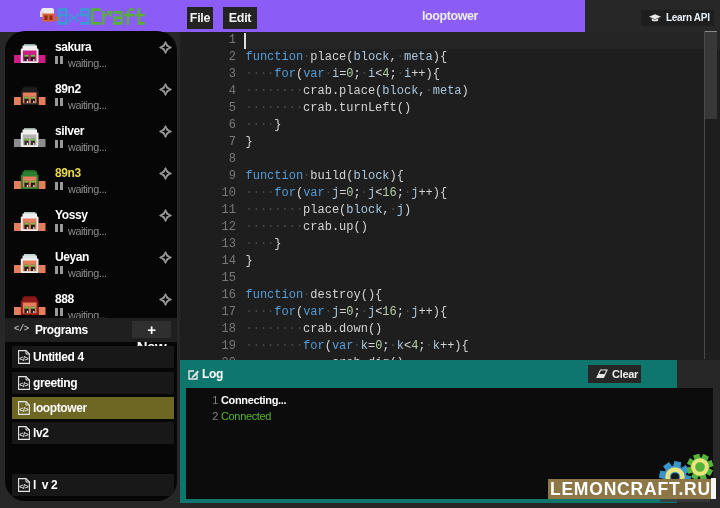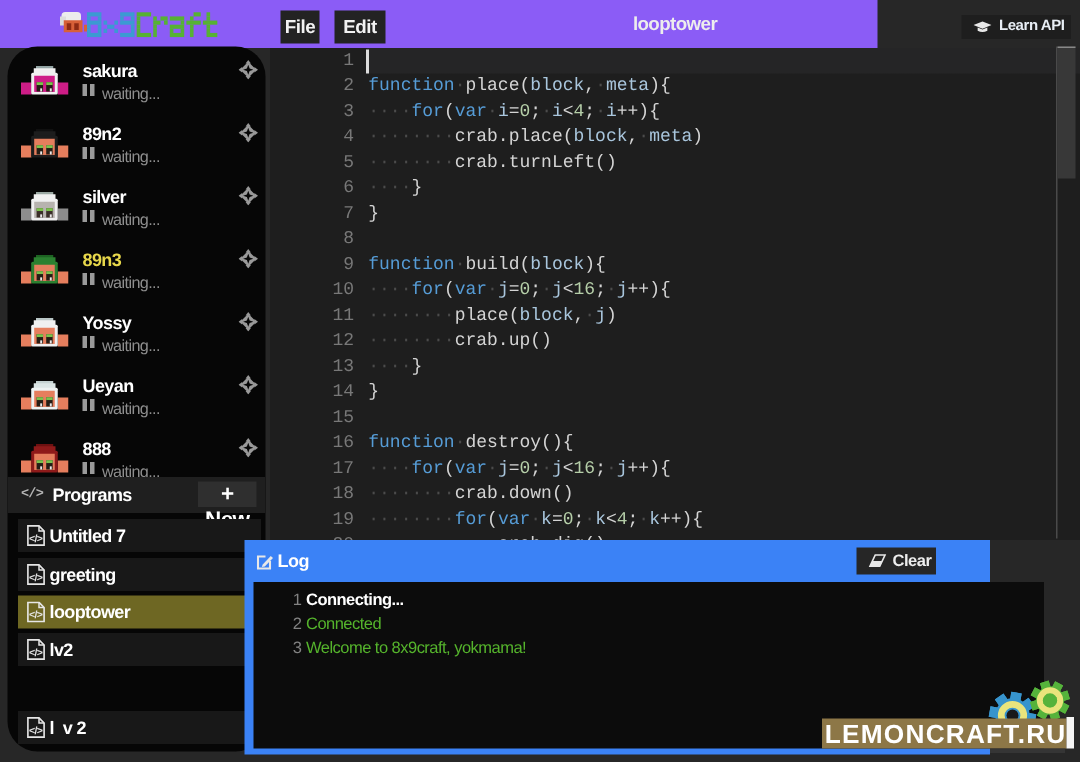--- a/index.html
+++ b/index.html
@@ -48,21 +48,21 @@
   .cur { background:linear-gradient(90deg, #1e1e1e 65px, #252526 65px); }
   .k { color:#569cd6; }
   .g { color:#b5cea8; }
   .v { color:#a9c6dd; }
   .w { color:#4b4b4b; }
   #caret { position:absolute; left:243px; top:34px; width:2px; height:14px; background:#e8e8e8; }
   #sbline { left:704px; top:31px; width:1px; height:328px; background:#4a4a4a; }
   #sbthumb { left:705px; top:31px; width:12px; height:88px; background:#383838; border-top:1px solid #888; }
 
   
-  #logpanel { left:163px; top:360px; width:497px; height:143px; background:#3b82f6; }
+  #logpanel { left:180px; top:360px; width:497px; height:143px; background:#0f766e; }
   #loghead { position:absolute; left:8px; top:5px; color:#fff; font-weight:bold; font-size:12.5px; }
   #clearbtn { position:absolute; left:408px; top:5px; width:53px; height:18px; background:#262626;
     color:#eee; font-size:11px; font-weight:bold; letter-spacing:-0.3px; text-align:left; line-height:18px; }
   #logbody { position:absolute; left:6px; top:28px; width:527px; height:111px; background:#0c0c0c; }
   .lgl { position:relative; height:16px; line-height:16px; font-size:11px; letter-spacing:-0.35px; }
   .lgl .no { display:inline-block; width:32px; text-align:right; color:#828282; font-size:11px; }
   .lgl .tx { margin-left:3px; font-weight:bold; color:#fff; }
   .lgl .green { color:#55b42c; font-weight:normal; }
 
   
@@ -353,21 +353,21 @@
       <span class="code">&lt;/&gt;</span>
       <span class="lbl">Programs</span>
       <div id="newbtn">+ New</div>
     </div>
 <div class="prog" style="top:315px">
       <svg width="12" height="14" viewBox="0 0 12 14">
         <path d="M0.6 0.6 L8 0.6 L11.4 4 L11.4 13.4 L0.6 13.4 Z" fill="none" stroke="#e6e6e6" stroke-width="1.1"></path>
         <path d="M8 0.6 L8 4 L11.4 4" fill="none" stroke="#e6e6e6" stroke-width="1"></path>
         <text x="1.3" y="11" font-size="7" font-weight="bold" fill="#e6e6e6" font-family="Liberation Sans,sans-serif">&lt;/&gt;</text>
       </svg>
-      <span class="txt">Untitled 7</span>
+      <span class="txt">Untitled 4</span>
     </div>
 <div class="prog" style="top:341px">
       <svg width="12" height="14" viewBox="0 0 12 14">
         <path d="M0.6 0.6 L8 0.6 L11.4 4 L11.4 13.4 L0.6 13.4 Z" fill="none" stroke="#e6e6e6" stroke-width="1.1"></path>
         <path d="M8 0.6 L8 4 L11.4 4" fill="none" stroke="#e6e6e6" stroke-width="1"></path>
         <text x="1.3" y="11" font-size="7" font-weight="bold" fill="#e6e6e6" font-family="Liberation Sans,sans-serif">&lt;/&gt;</text>
       </svg>
       <span class="txt">greeting</span>
     </div>
 <div class="prog sel" style="top:366px">
@@ -431,21 +431,20 @@
       <svg style="position:absolute;left:8px;top:4px" width="12" height="10" viewBox="0 0 12 10">
         <path d="M4.5 1 L11 1 L7.5 8.5 L1 8.5 Z" fill="none" stroke="#e8e8e8" stroke-width="1.1"></path>
         <path d="M2.7 5 L9.2 5 L7.5 8.5 L1 8.5 Z" fill="#e8e8e8"></path>
       </svg>
       <span style="position:absolute;left:24px;top:0">Clear</span>
     </div>
   <div id="logbody">
     <div style="height:4px"></div>
     <div class="lgl"><span class="no">1</span><span class="tx">Connecting...</span></div>
     <div class="lgl"><span class="no">2</span><span class="tx green">Connected</span></div>
-    <div class="lgl"><span class="no">3</span><span class="tx green">Welcome to 8x9craft, yokmama!</span></div>
   </div>
 </div>
 
 <svg class="abs" style="left:652px;top:449px" width="68" height="50" viewBox="0 0 68 50">
     <g fill="#3794cd">
       <circle cx="23" cy="28" r="11.5"></circle>
       <rect x="19.5" y="12.5" width="7" height="31" transform="rotate(10 23 28)"></rect>
       <rect x="19.5" y="12.5" width="7" height="31" transform="rotate(55 23 28)"></rect>
       <rect x="19.5" y="12.5" width="7" height="31" transform="rotate(100 23 28)"></rect>
       <rect x="19.5" y="12.5" width="7" height="31" transform="rotate(145 23 28)"></rect>

